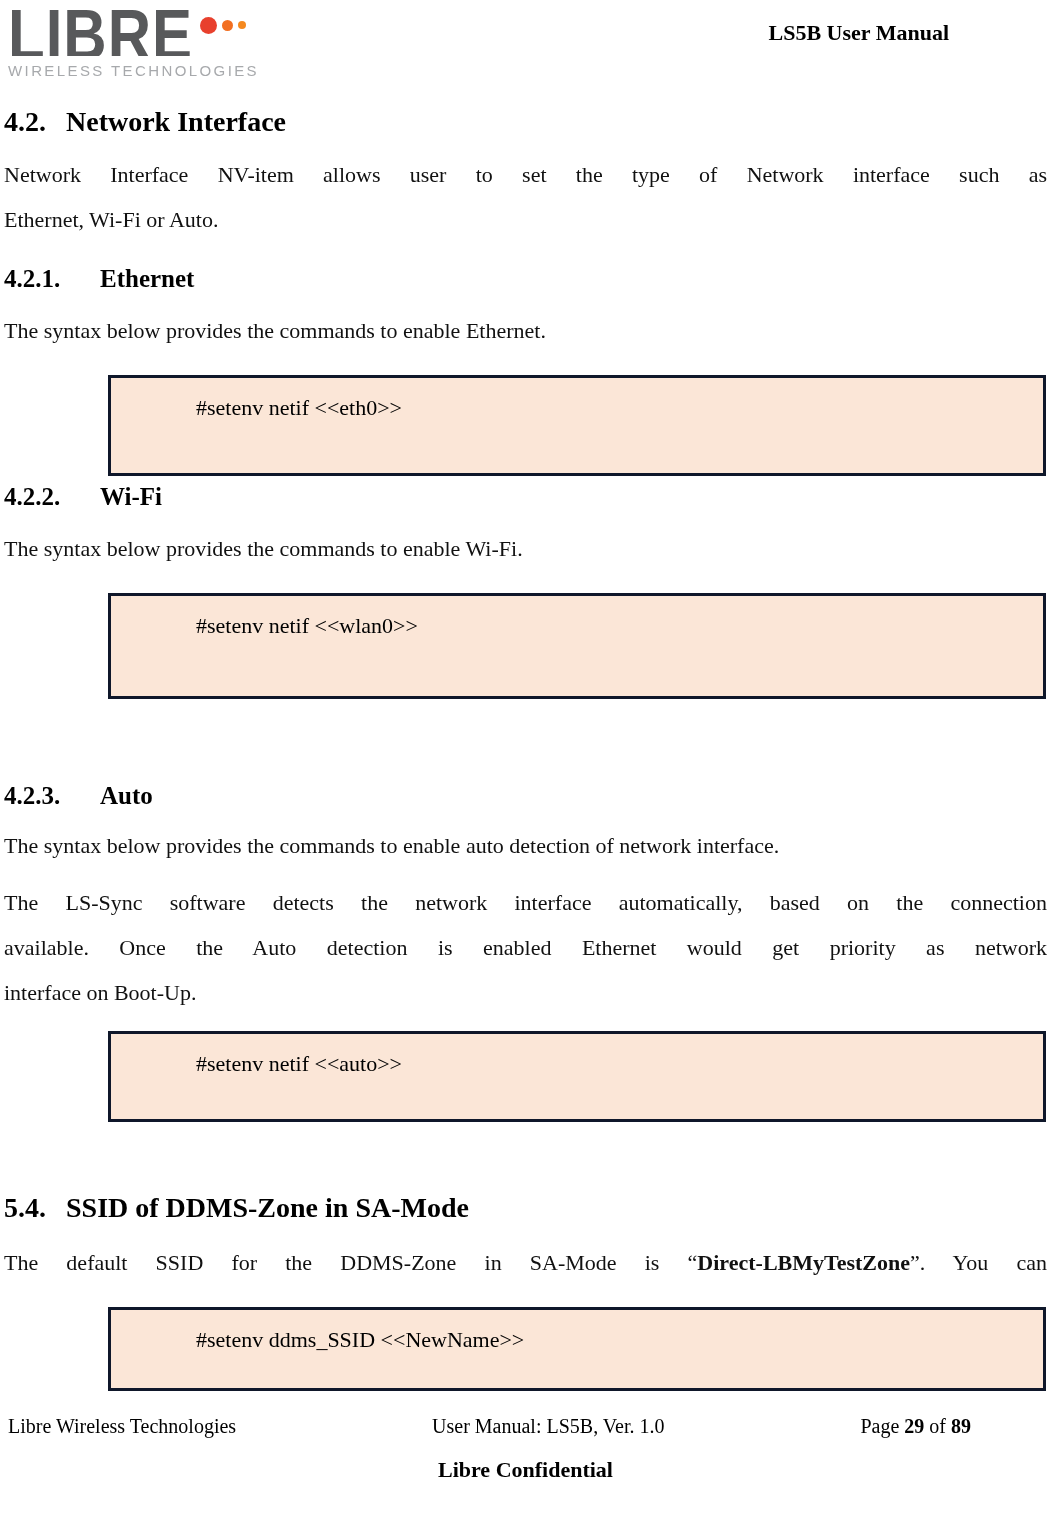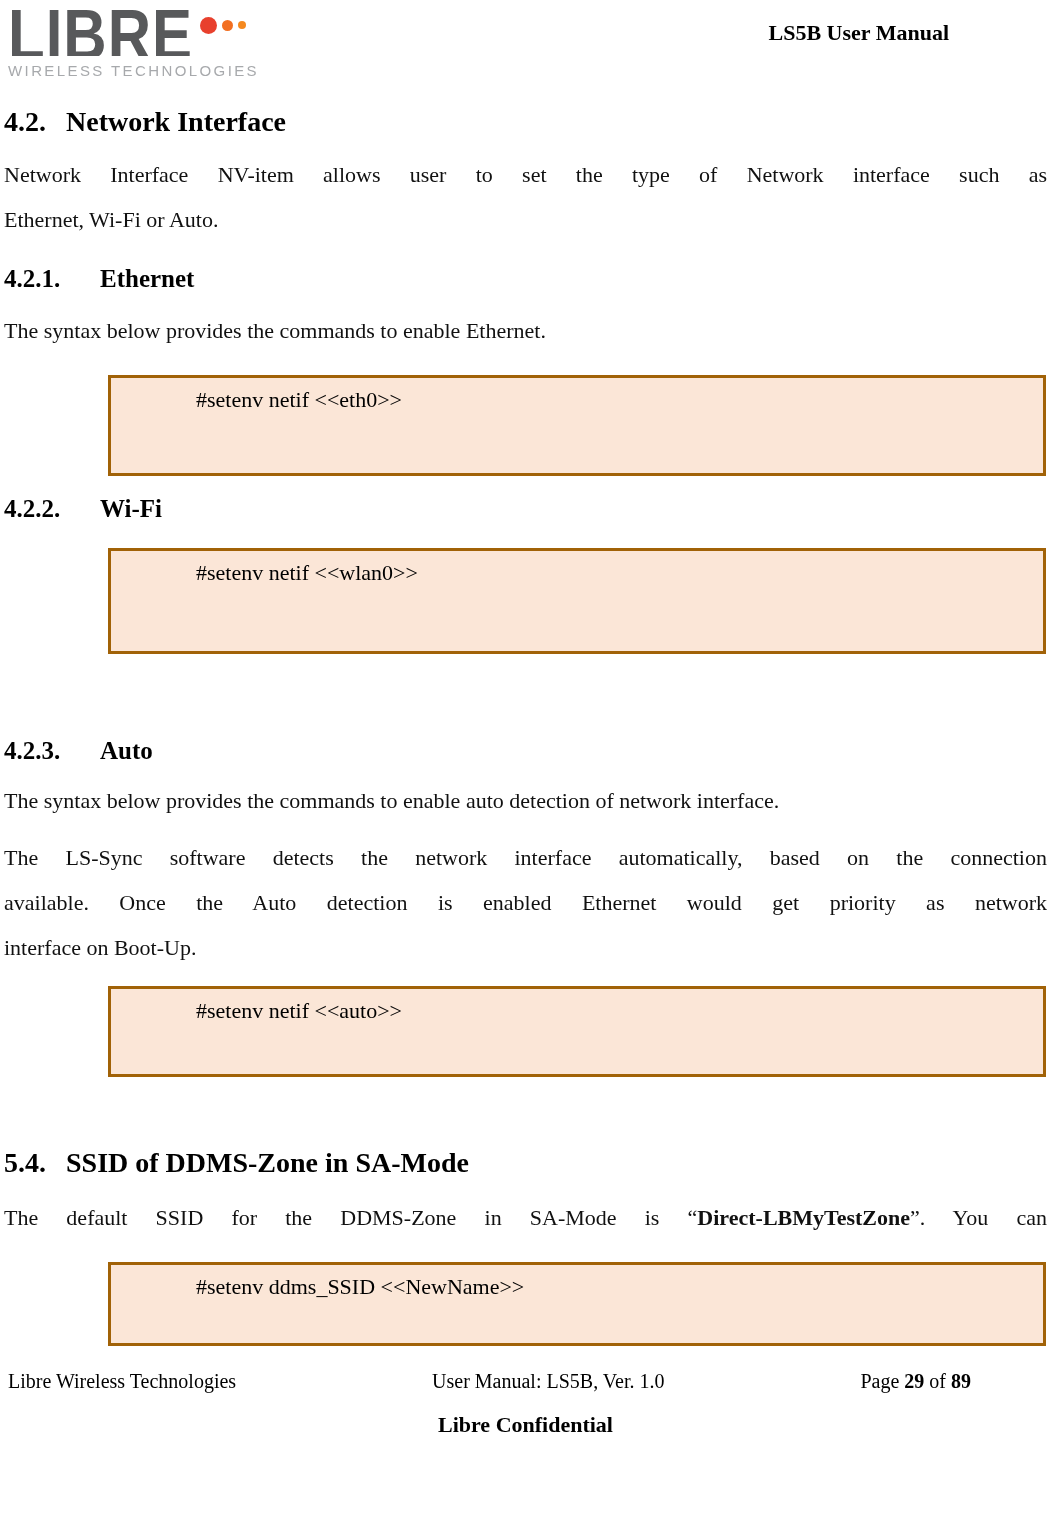--- a/index.html
+++ b/index.html
@@ -33,40 +33,40 @@
     font-weight: 400; font-size: 15px; letter-spacing: 2.4px;
     color: #a7a9ac; white-space: nowrap;
   }
   .doc-title {
     position: absolute; top: 20px; right: 98px;
     font-size: 22px; font-weight: bold; color: #000;
   }
 
   
   .h1 { margin-top: 24px; font-size: 28px; font-weight: bold; line-height: 36px; color: #000; }
-  .h2 { margin-top: 16px; font-size: 25px; font-weight: bold; line-height: 34px; color: #000; }
+  .h2 { margin-top: 4px; font-size: 25px; font-weight: bold; line-height: 34px; color: #000; }
   .h1 .hnum { display: inline-block; min-width: 62px; }
   .h2 .hnum { display: inline-block; min-width: 96px; }
   .h2.gap-large { margin-top: 80px; }
   .h1.gap-large { margin-top: 68px; }
 
   
   .para { margin-top: 10px; }
   .para .jline { font-size: 22px; line-height: 45px; text-align: justify; text-align-last: justify; }
   .para .lline { font-size: 22px; line-height: 45px; text-align: left; }
   .h2 + .para, .h1 + .para { margin-top: 12px; }
   .para.tight { margin-top: 10px; }
   .para.after-head { margin-top: 12px; }
   .para.mt14 { margin-top: 14px; }
 
   
   .command-box {
     margin-left: 104px; width: 938px;
-    background: #fbe6d7; border: 3px solid #a16207;
-    padding: 6px 10px 0 85px;
+    background: #fbe6d7; border: 3px solid #0f172a;
+    padding: 14px 10px 0 85px;
   }
   .command-box .command-text { font-size: 22px; line-height: 32px; color: #000; }
   .box-1 { margin-top: 22px; height: 101px; }
   .box-2 { margin-top: 22px; height: 106px; }
   .box-3 { margin-top: 16px; height: 91px; }
   .box-4 { margin-top: 22px; height: 84px; }
 
   
   .footer-row {
     margin-top: 22px;
@@ -111,20 +111,23 @@
   <div class="para after-head">
     <div class="lline">The syntax below provides the commands to enable Ethernet.</div>
   </div>
   <div class="command-box box-1">
     <div class="command-text">#setenv netif &lt;&lt;eth0&gt;&gt;</div>
   </div>
 
   <div class="h2">
     <span class="hnum">4.2.2.</span><span class="htitle">Wi-Fi</span>
   </div>
+  <div class="para after-head">
+    <div class="lline">The syntax below provides the commands to enable Wi-Fi.</div>
+  </div>
   <div class="command-box box-2">
     <div class="command-text">#setenv netif &lt;&lt;wlan0&gt;&gt;</div>
   </div>
 
   <div class="h2 gap-large">
     <span class="hnum">4.2.3.</span><span class="htitle">Auto</span>
   </div>
   <div class="para tight">
     <div class="lline">The syntax below provides the commands to enable auto detection of network interface.</div>
   </div>

